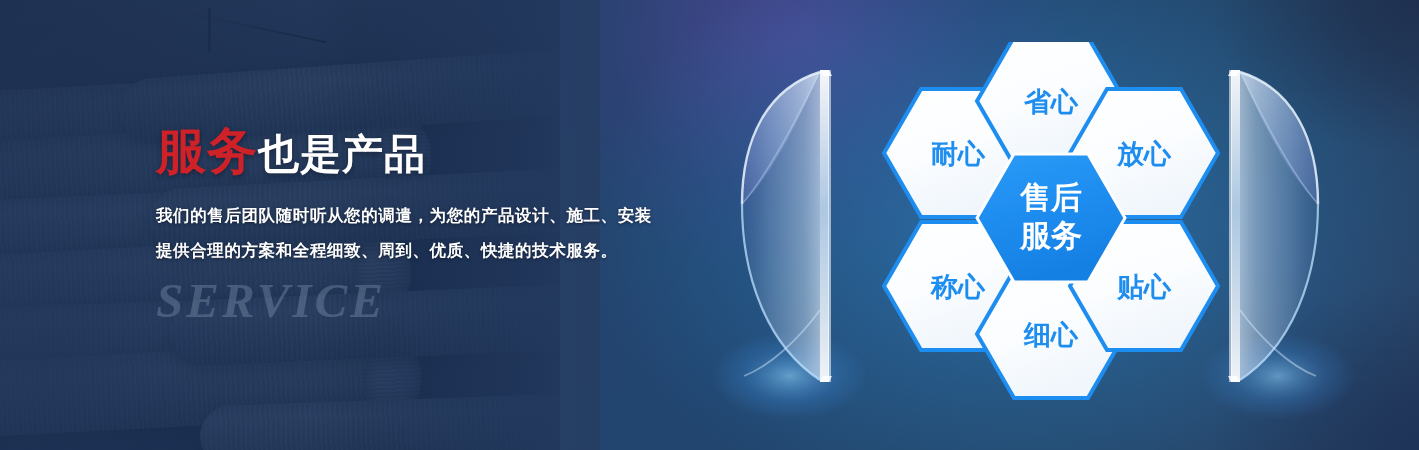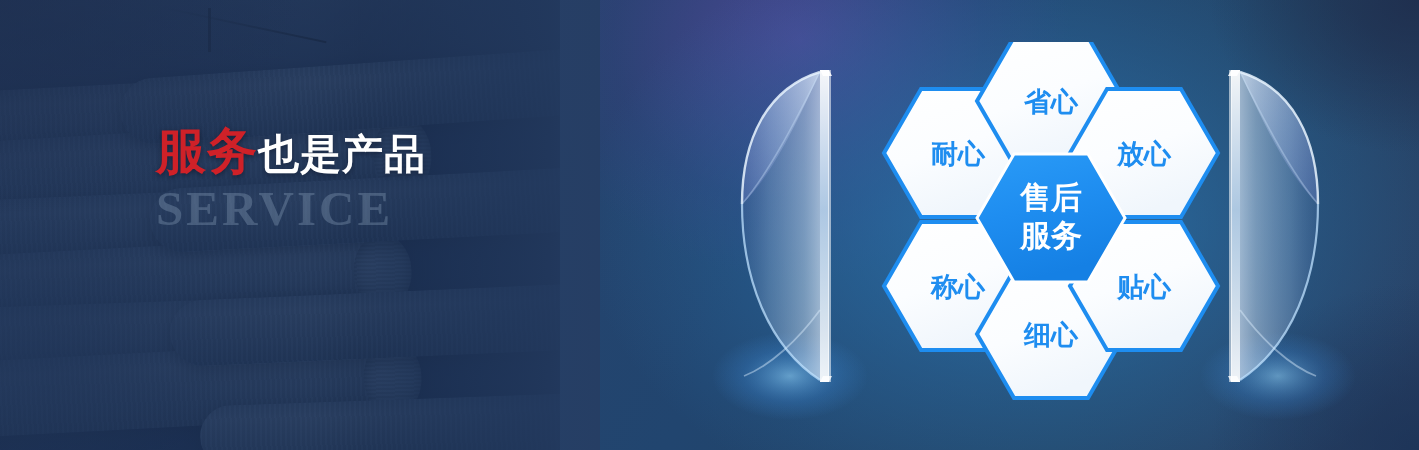--- a/index.html
+++ b/index.html
@@ -106,21 +106,21 @@
   .desc{ margin-top:22px; }
   .desc .line{
     color:#ffffff; font-size:16.5px; font-weight:bold;
     letter-spacing:0.6px; line-height:35px; white-space:nowrap;
     text-shadow:0 1px 3px rgba(8,14,28,0.6);
   }
 
   .watermark{
     margin-top:4px;
     font-family:"Liberation Serif", serif;
-    font-weight:bold;
+    font-style:italic; font-weight:bold;
     font-size:49px; letter-spacing:3px;
     color:rgba(174,196,221,0.26);
     white-space:nowrap;
   }
 
   
   #hexwrap{ position:absolute; left:866px; top:42px; width:370px; height:366px; }
   #hexwrap svg{ display:block; }
   .hex-label{
     font-family:"Liberation Sans", sans-serif;
@@ -243,20 +243,24 @@
       <path d="M 42 354 L 33 354 L 30 348 L 39 348 Z" fill="#ffffff" opacity="0.8"></path>
     </svg>
   </div>
 
   <div class="text-block">
 
     <div class="headline">
       <span class="hl-red">服务</span><span class="hl-white">也是产品</span>
     </div>
 
+    <div class="desc">
+      <div class="line">我们的售后团队随时听从您的调遣，为您的产品设计、施工、安装</div>
+      <div class="line">提供合理的方案和全程细致、周到、优质、快捷的技术服务。</div>
+    </div>
 
     <div class="watermark">SERVICE</div>
   </div>
 
   <div id="hexwrap">
     <svg width="370" height="366" viewBox="0 0 370 366">
       <defs>
         <linearGradient id="hexWhite" x1="0" y1="0" x2="0.4" y2="1">
           <stop offset="0" stop-color="#ffffff"></stop>
           <stop offset="0.55" stop-color="#fbfdff"></stop>

